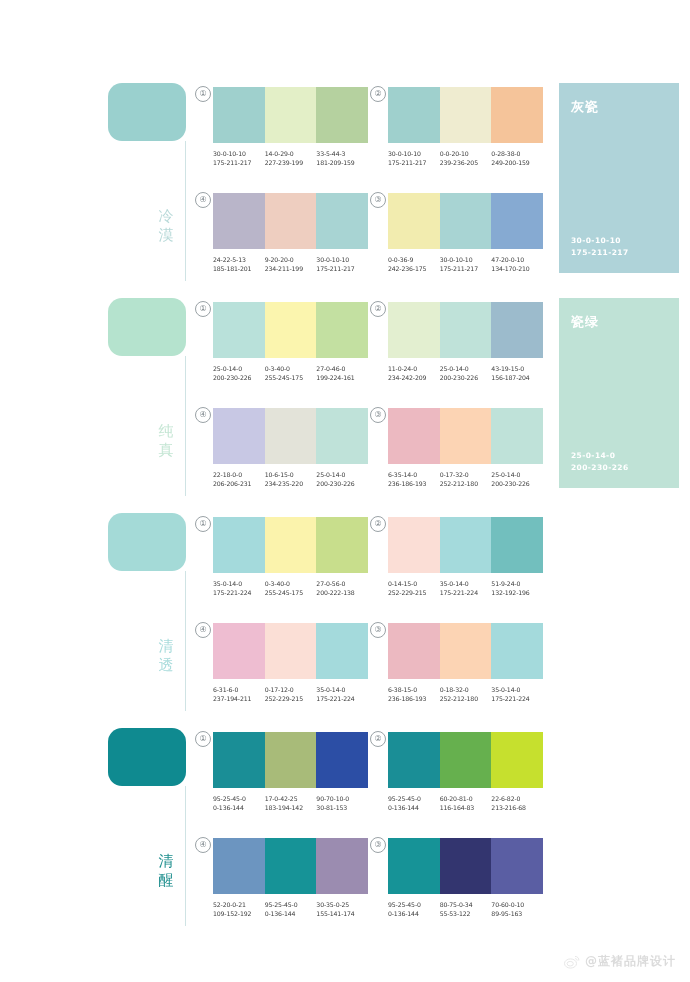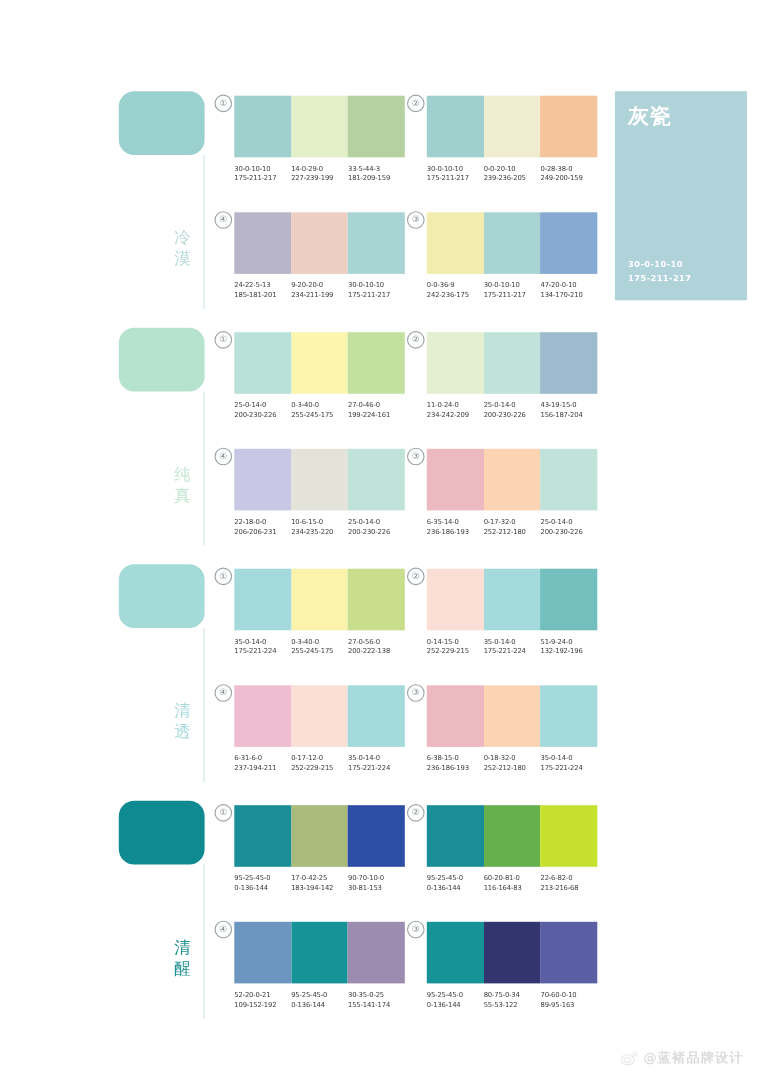--- a/index.html
+++ b/index.html
@@ -49,21 +49,21 @@
   .codes .col{flex:1 1 0;padding-right:3px;}
   .codes .cmyk,.codes .rgb{
     font-size:6.2px;line-height:9px;color:#3d3d3d;white-space:nowrap;
     font-family:"DejaVu Sans",sans-serif;letter-spacing:-0.15px;
   }
 
   
   .feature{position:absolute;left:559px;top:8px;width:120px;height:190px;}
   .feature .fname{
     position:absolute;left:12px;top:12px;
-    color:#ffffff;font-size:19px;line-height:23px;font-weight:700;
+    color:#ffffff;font-size:13px;line-height:23px;font-weight:700;
     letter-spacing:1px;font-family:Liberation Serif, serif;
   }
   .feature .fcode{
     position:absolute;left:12px;bottom:14px;
     color:#ffffff;font-size:7.5px;line-height:12px;font-weight:700;
     letter-spacing:0.4px;font-family:"DejaVu Sans",sans-serif;
   }
   .feature.light .fname,.feature.light .fcode{color:#ffffff;}
 
   
@@ -271,20 +271,27 @@
               <div class="rgb">236-186-193</div>
             </div>
             <div class="col">
               <div class="cmyk">0-17-32-0</div>
               <div class="rgb">252-212-180</div>
             </div>
             <div class="col">
               <div class="cmyk">25-0-14-0</div>
               <div class="rgb">200-230-226</div>
             </div>
+          </div>
+        </div>
+        <div class="feature light" style="background: rgb(191, 226, 214);">
+          <div class="fname">瓷绿</div>
+          <div class="fcode">
+            <div>25-0-14-0</div>
+            <div>200-230-226</div>
           </div>
         </div>
       </div>
       <div class="group" style="top: 505px;">
         <div class="chip" style="background: rgb(164, 218, 215);"></div>
         <div class="rule"></div>
         <div class="mood" style="color: rgb(169, 220, 220);">
           <span>清</span>
           <span>透</span>
         </div>

